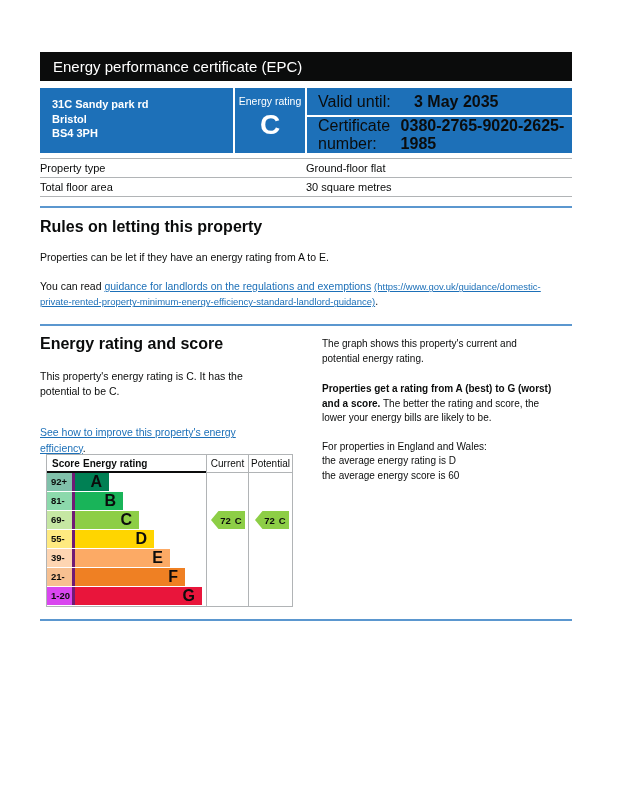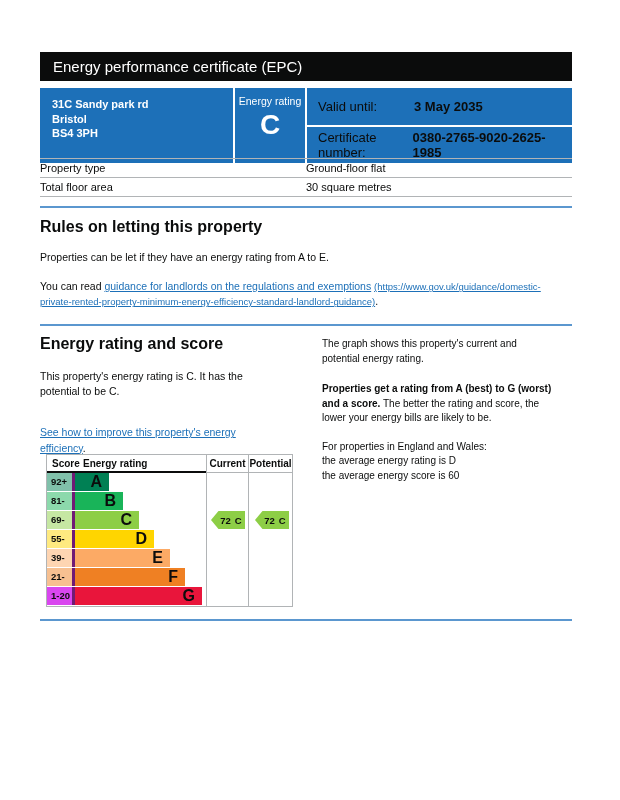--- a/index.html
+++ b/index.html
@@ -11,28 +11,28 @@
   .abs { position:absolute; }
 
   
   .title-bar {
     left:40px; top:52px; width:532px; height:29px;
     background:#0b0c0c; color:#fff; font-weight:normal; font-size:15px;
     line-height:29px; padding-left:13px;
   }
 
   
-  .summary { left:40px; top:88px; width:532px; height:75px; display:flex; gap:2px; }
+  .summary { left:40px; top:88px; width:532px; height:65px; display:flex; gap:2px; }
   .summary .box { background:#1d70b8; color:#fff; }
   .addr { width:193px; padding:9px 8px 0 12px; font-size:11px; font-weight:bold; line-height:1.32; }
   .rating-box { width:70px; text-align:center; padding-top:7px; }
   .rating-box .lbl { font-size:10.5px; }
   .rating-box .big { font-size:28px; font-weight:bold; line-height:1.25; }
   .details { flex:1; display:flex; flex-direction:column; gap:2px; }
-  .details .row { background:#1d70b8; flex:1; display:flex; align-items:center; padding-left:11px; font-size:13px; }
+  .details .row { background:#1d70b8; flex:1; display:flex; align-items:center; padding-left:11px; font-size:16px; }
   .details .row .lab { width:96px; }
   .details .row .val { font-weight:bold; }
 
   
   .prop-table { left:40px; top:158px; width:532px; border-top:1px solid #b1b4b6; }
   .prop-table .trow { display:flex; height:19px; line-height:19px; font-size:11px; border-bottom:1px solid #b1b4b6; }
   .prop-table .tlab { width:266px; }
 
   .blue-rule { left:40px; width:532px; height:0; border-top:2px solid #5b97cf; }
 
@@ -62,21 +62,21 @@
   .chart-main { width:160px; border:1px solid #b1b4b6; border-right:none; background:#fff; }
   .chart-head { height:18px; border-bottom:2px solid #0b0c0c; display:flex; align-items:center; font-size:10px; font-weight:bold; }
   .chart-head .h-score { padding-left:5px; width:28px; }
   .chart-head .h-rating { margin-left:8px; }
   .band-row { height:19px; display:flex; }
   .score-cell { width:28px; height:18px; border-right:3px solid #701a75; font-size:9.5px; font-weight:bold; line-height:18px; padding-left:4px; }
   .bar { height:18px; line-height:17px; text-align:right; padding-right:7px; font-size:16px; font-weight:bold; }
   .chart-col { border:1px solid #b1b4b6; background:#fff; }
   .col-current { width:43px; }
   .col-potential { width:45px; margin-left:-1px; }
-  .col-head { height:18px; line-height:18px; border-bottom:1px solid #b1b4b6; text-align:center; font-size:10px; font-weight:bold; }
+  .col-head { height:18px; line-height:18px; border-bottom:1px solid #b1b4b6; text-align:center; font-size:10px; font-weight:normal; }
   .col-body { position:relative; height:133px; }
   .arrow {
     position:absolute; right:3px; width:34px; height:18px;
     clip-path:polygon(22% 0, 100% 0, 100% 100%, 22% 100%, 0 50%);
     display:flex; align-items:center; justify-content:center;
     padding-left:6px; gap:4px; font-size:9.5px; font-weight:bold; color:#0b0c0c;
   }
 </style>
 </head>
 <body>

